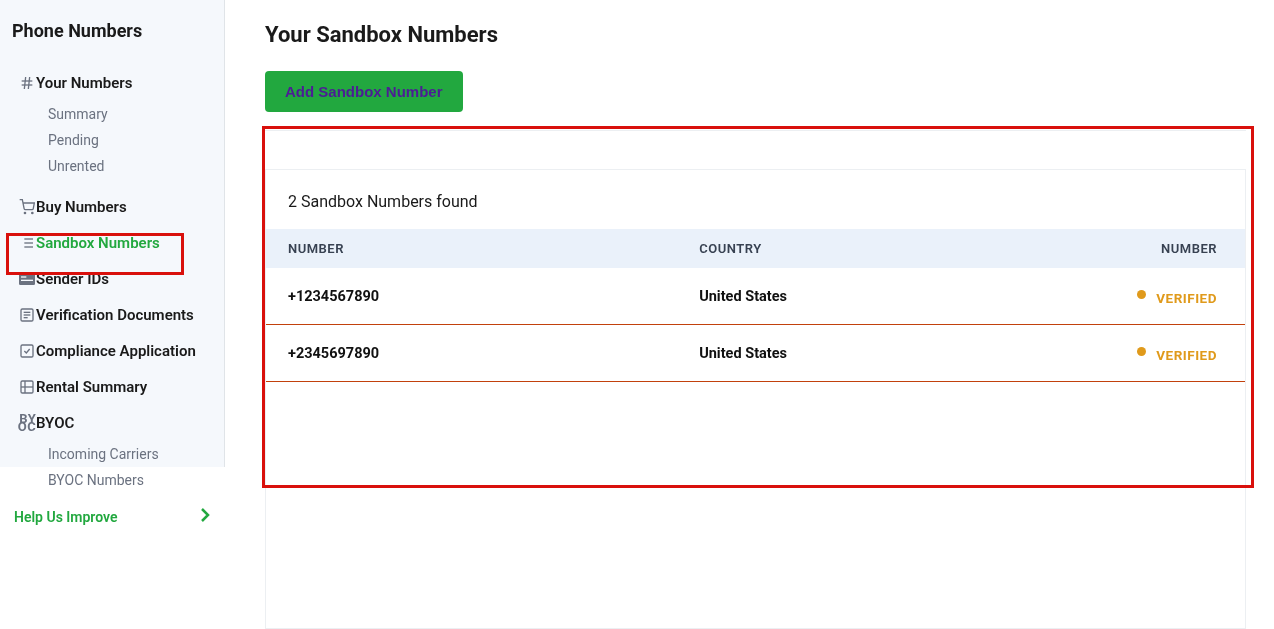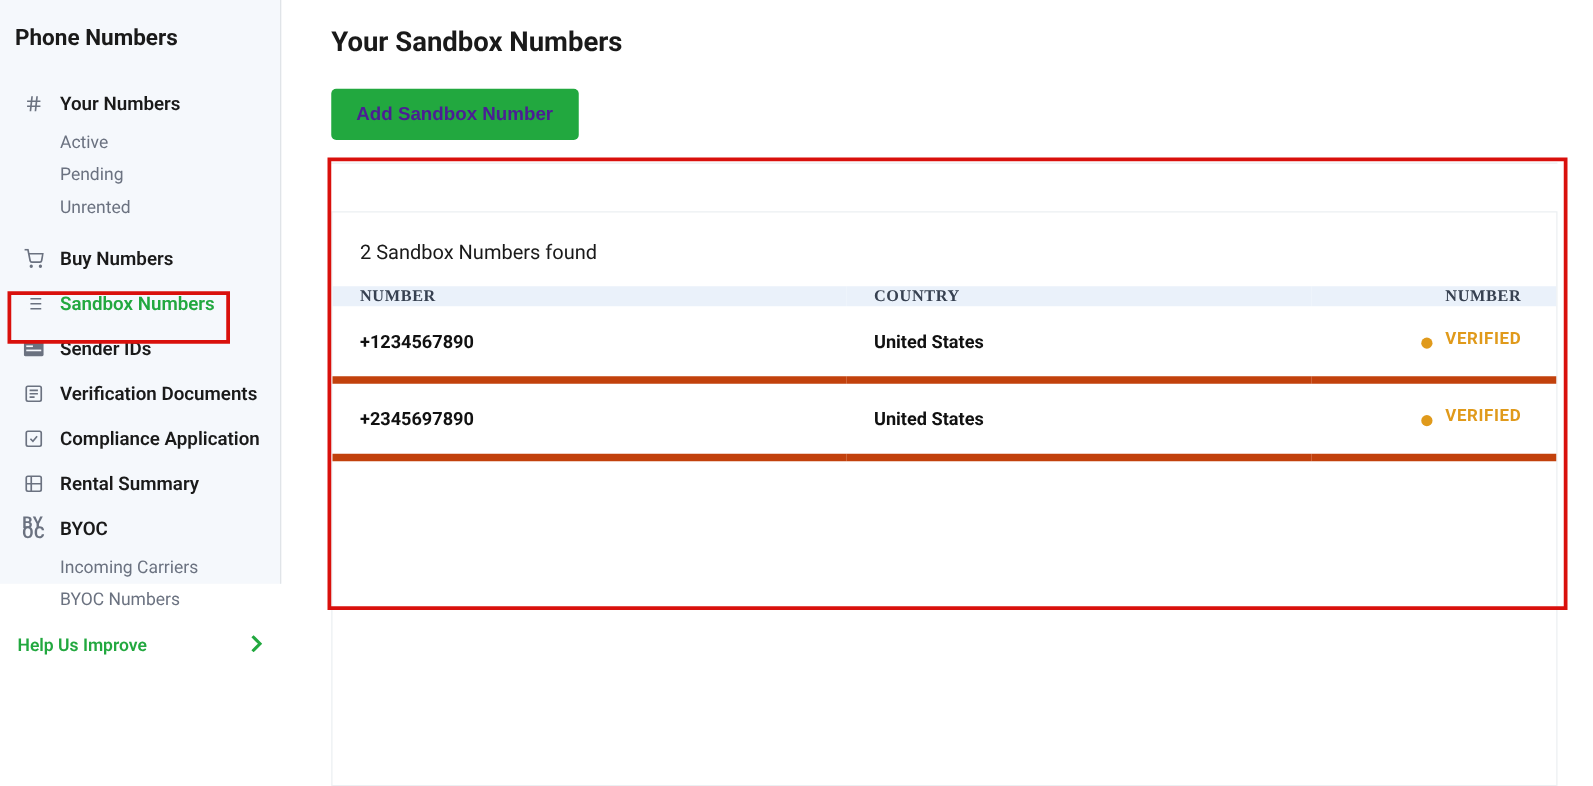--- a/index.html
+++ b/index.html
@@ -29,21 +29,21 @@
   }
   .nav { flex: 1; }
   .nav-item {
     display: flex;
     align-items: center;
     padding: 9px 12px 9px 18px;
     font-size: 15px;
     font-weight: 600;
     color: #1a1a1a;
     cursor: pointer;
-    gap: 12px;
+    text-align: right;
   }
   .nav-item .icon {
     width: 18px;
     display: inline-flex;
     justify-content: center;
     color: #6b7280;
     font-size: 14px;
   }
   .nav-item.active { color: #22a83f; }
   .nav-sub {
@@ -102,40 +102,39 @@
   }
   .card-summary {
     padding: 22px 22px 18px 22px;
     font-size: 16px;
     color: #1a1a1a;
   }
   .table { width: 100%; border-collapse: collapse; }
   .thead-row { background: #eaf1fa; }
   .th {
     text-align: left;
-    padding: 0 22px;
+    padding: 12px 22px;
     font-size: 13px;
     font-weight: 600;
     color: #374151;
     letter-spacing: 0.5px;
-    font-family: Liberation Serif, serif;
   }
   .th.status { text-align: right; padding-right: 28px; }
   .td {
     padding: 18px 22px;
     font-size: 14.5px;
-    border-bottom: 6px solid #c2410c;
+    border-bottom: 1px solid #c2410c;
     vertical-align: middle;
   }
   .td.number { font-weight: 700; color:#111; }
   .td.country { font-weight: 700; color:#111; }
   .td.status { text-align: right; padding-right: 28px; }
   .status-pill {
     display: inline-flex;
-    align-items: flex-end;
+    align-items: flex-start;
     gap: 10px;
     color: #e09a1b;
     font-weight: 700;
     font-size: 13.5px;
     letter-spacing: 0.5px;
   }
   .status-dot {
     width: 9px; height: 9px; border-radius: 50%; background: #e09a1b; display:inline-block;
   }
   .highlight-main {
@@ -161,21 +160,21 @@
         <span class="icon">
           <svg width="16" height="16" viewBox="0 0 24 24" fill="none" stroke="#6b7280" stroke-width="2">
               <line x1="4" y1="9" x2="20" y2="9"></line>
               <line x1="4" y1="15" x2="20" y2="15"></line>
               <line x1="10" y1="3" x2="8" y2="21"></line>
               <line x1="16" y1="3" x2="14" y2="21"></line>
             </svg>
         </span>
         <span>Your Numbers</span>
       </div>
-      <div class="nav-sub">Active</div>
+      <div class="nav-sub">Summary</div>
       <div class="nav-sub">Pending</div>
       <div class="nav-sub">Unrented</div>
 
       <div style="height:10px"></div>
 
       <div class="nav-item">
         <span class="icon">
           <svg width="16" height="16" viewBox="0 0 24 24" fill="none" stroke="#6b7280" stroke-width="2">
               <circle cx="9" cy="21" r="1"></circle>
               <circle cx="20" cy="21" r="1"></circle>

